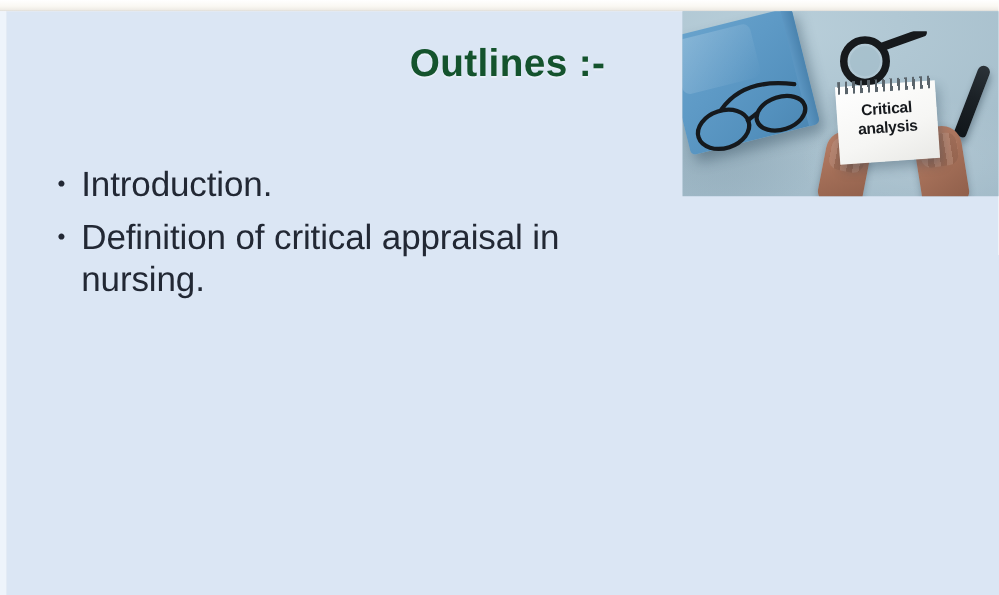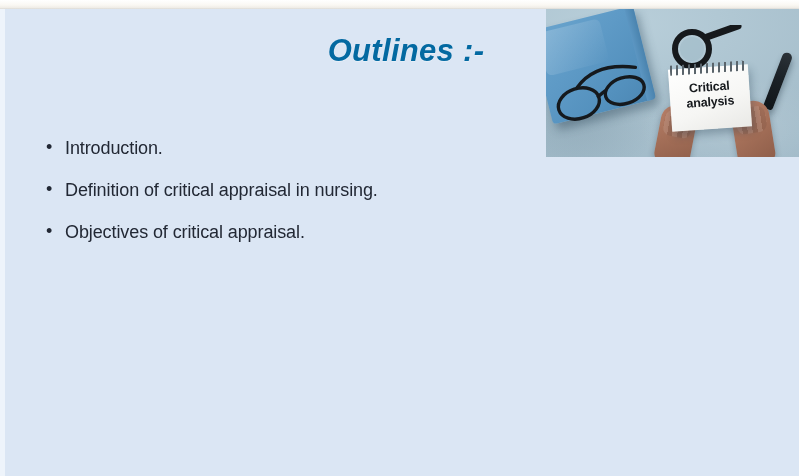--- a/index.html
+++ b/index.html
@@ -52,42 +52,41 @@
   .title {
     position: absolute;
     left: 200px;
     top: 33px;
     width: 412px;
     text-align: center;
     font-family: "Liberation Sans", sans-serif;
     font-weight: bold;
     font-size: 31px;
     letter-spacing: 0.3px;
-    color: #0369a1;
+    color: #14532d;
     text-shadow: 0 1px 0 rgba(255,255,255,0.35);
     white-space: nowrap;
-    font-style: italic;
   }
 
   
   .bullet-list {
     position: absolute;
     left: 44px;
     top: 131px;
     width: 480px;
     margin: 0;
     padding: 0;
     list-style: none;
   }
   .bullet-item {
     position: relative;
     padding-left: 21px;
     margin-bottom: 8px;
     font-family: "Liberation Sans", sans-serif;
-    font-size: 18px;
+    font-size: 28px;
     line-height: 34px;
     color: #222834;
     letter-spacing: -0.1px;
   }
   .bullet-item::before {
     content: "\2022";
     position: absolute;
     left: 2px;
     top: -1px;
     font-size: 18px;
@@ -256,21 +255,20 @@
   <div class="top-strip"></div>
   <div class="left-edge"></div>
 
   <div class="slide-canvas"></div>
 
   <div class="title">Outlines :-</div>
 
   <ul class="bullet-list">
     <li class="bullet-item">Introduction.</li>
     <li class="bullet-item wrap">Definition of critical appraisal in nursing.</li>
-    <li class="bullet-item">Objectives of critical appraisal.</li>
   </ul>
 
   <div class="photo">
     <div class="photo-scene"></div>
     <div class="desk-shade"></div>
 
     <div class="notebook">
       <div class="notebook-sheen"></div>
       <div class="notebook-spine"></div>
     </div>

